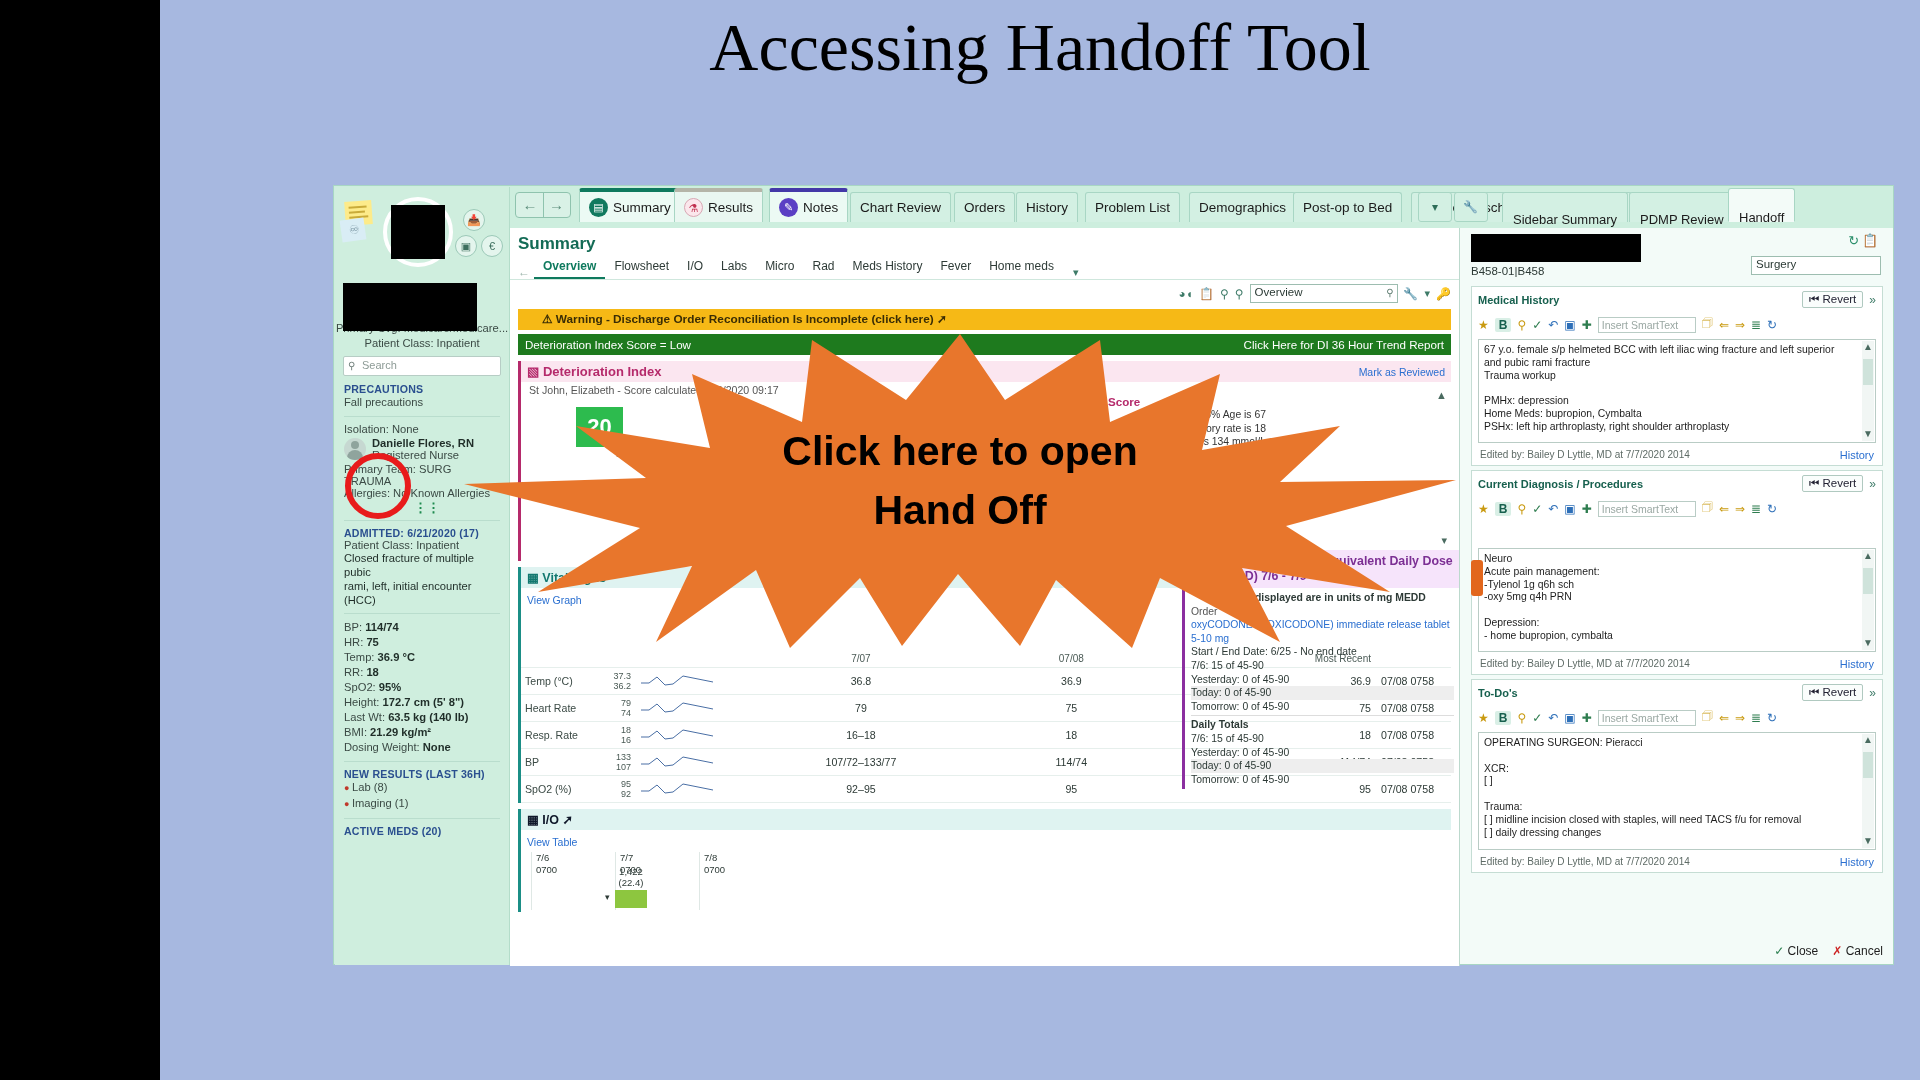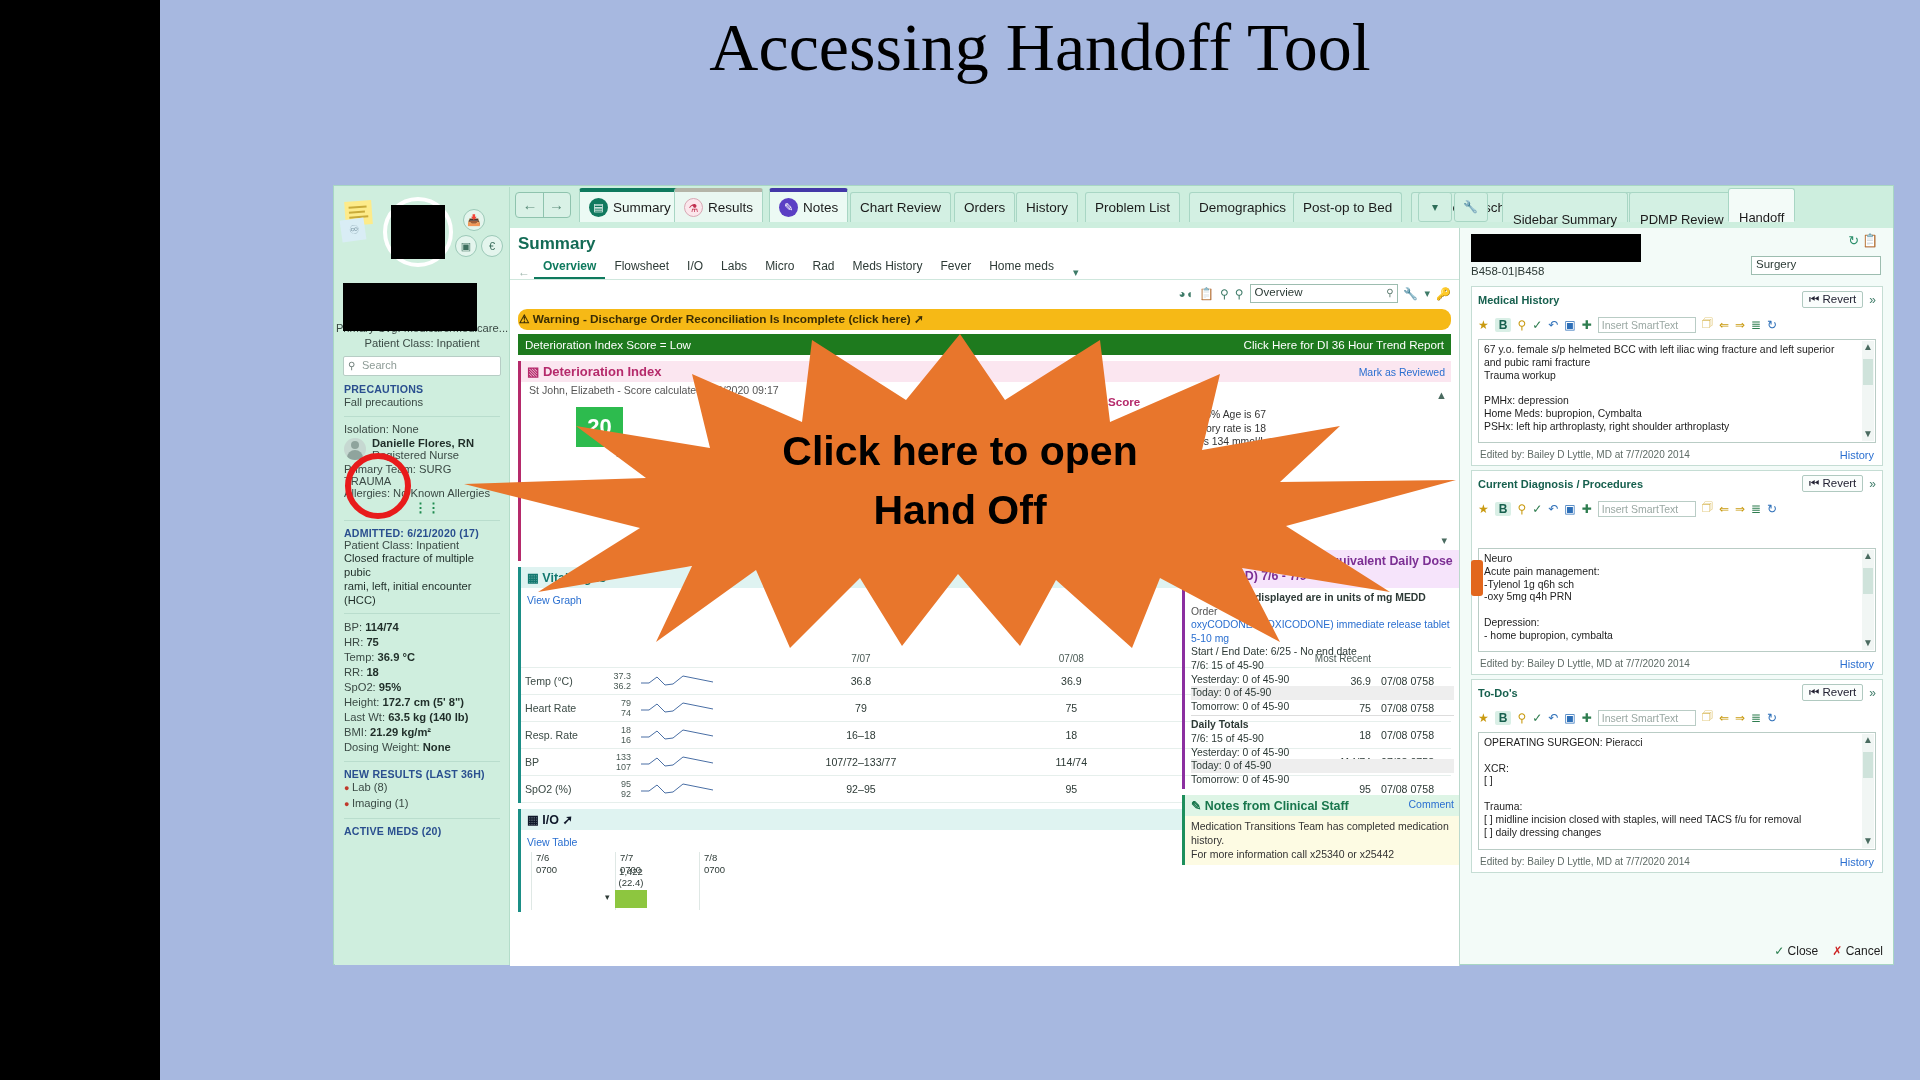--- a/index.html
+++ b/index.html
@@ -128,21 +128,21 @@
   .subtab { font-size:12px; color:#2e3b37; padding:3px 9px 4px 9px; white-space:nowrap; }
   .subtab.sel { color:#0f7a5e; border-bottom:2px solid #0f7a5e; font-weight:bold; }
   .tbar-row { display:flex; align-items:center; gap:6px; padding:4px 8px; }
   .tbar-row .sp { margin-left:auto; }
   .ovsel { width:148px; height:19px; border:1px solid #9dbdb0; background:#fff;
            font-size:11.5px; color:#2b3a35; padding:1px 16px 0 4px; position:relative; }
   .ovsel .mg { position:absolute; right:3px; top:2px; font-size:10px; color:#5b7a6e; }
 
   .warnbar { margin:2px 8px 0 8px; height:21px; background:#f6b916;
              font-size:11.8px; font-weight:bold; color:#3a2d05; line-height:21px;
-             padding-left:1px;border-radius:9px; }
+             padding-left:24px; }
   .dibar { margin:4px 8px 0 8px; height:21px; background:#1e7a1e; color:#fff;
            font-size:11.6px; line-height:21px; padding:0 7px; display:flex;
            justify-content:space-between; }
 
   .card { margin:6px 8px 0 8px; border-left:3px solid #b52a6b; position:relative; }
   .card-hd { background:#fbe6f0; color:#b52a6b; font-size:13px; font-weight:bold;
              padding:3px 6px; display:flex; justify-content:space-between; align-items:center; }
   .card-hd .rt { color:#2a6fd0; font-size:10.5px; font-weight:normal; }
   .di-sub { font-size:10.6px; color:#555; padding:2px 8px; }
   .scorebox { position:absolute; left:55px; top:46px; width:47px; height:40px;
@@ -557,31 +557,20 @@
               <div style="font-weight:bold;border-top:1px solid #ddd;margin-top:2px;padding-top:2px;">Daily Totals</div>
               <div id="medd-totals">
                   <div>7/6: 15 of 45-90</div>
                   <div>Yesterday: 0 of 45-90</div>
                   <div class="medd-row-h">Today: 0 of 45-90</div>
                   <div>Tomorrow: 0 of 45-90</div>
                 </div>
             </div>
           </div>
 
-          <div class="notes-card">
-            <div class="notes-hd">
-              <span><span>✎</span>
-                <span>Notes from Clinical Staff</span></span>
-              <span style="color:#2a6fd0;font-size:10.5px;font-weight:normal;">Comment</span>
-            </div>
-            <div class="notes-body">
-              <div>Medication Transitions Team has completed medication history.</div>
-              <div>For more information call x25340 or x25442</div>
-            </div>
-          </div>
         </div>
       </div>
 
       <div id="handoff">
         <div class="hp-top">
           <div class="hp-blk"></div>
           <div class="hp-mrn">B458-01|B458</div>
           <div class="hp-icons">
             <span>↻</span>
             <span>📋</span>

